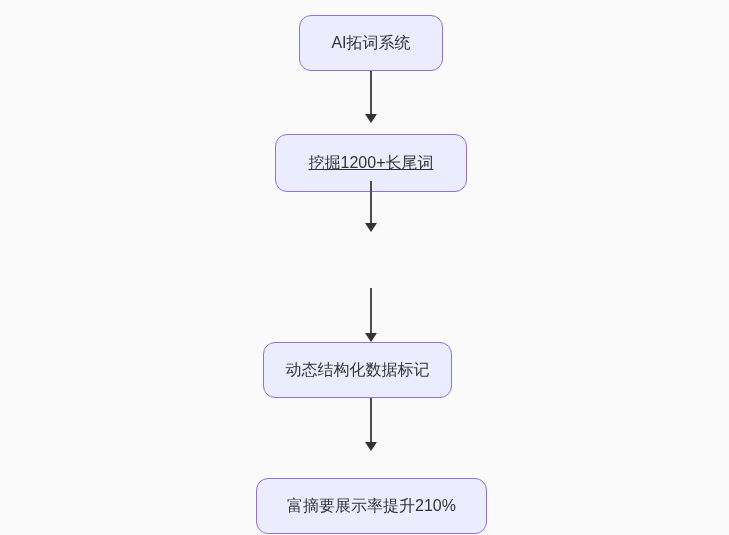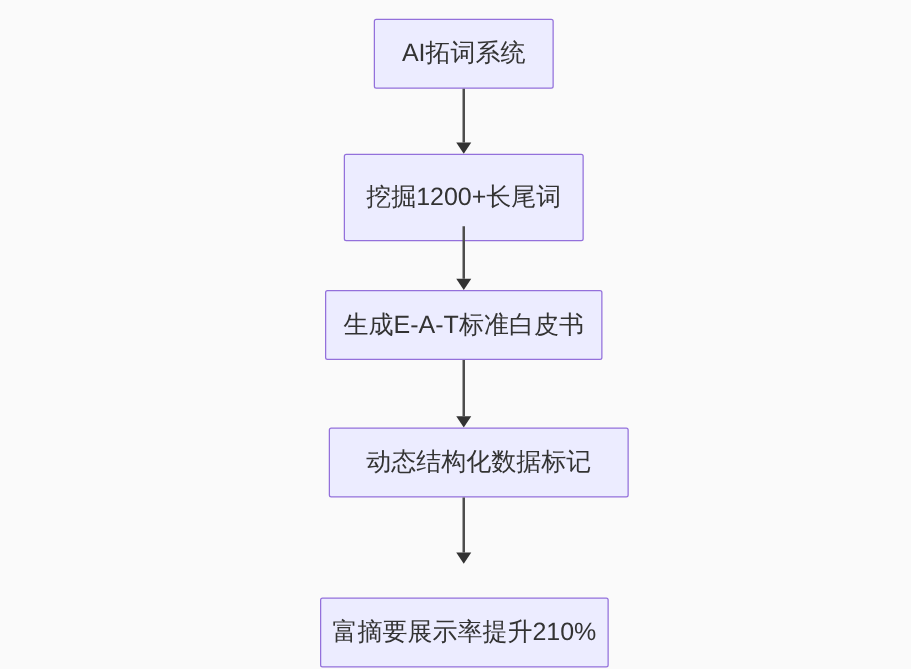--- a/index.html
+++ b/index.html
@@ -20,26 +20,26 @@
   }
   .canvas {
     position: relative;
     width: 729px;
     height: 535px;
   }
   .node {
     position: absolute;
     background: var(--node-fill);
     border: 1px solid var(--node-border);
-    border-radius: 2px;
+    border-radius: 12px;
     display: flex;
     align-items: center;
     justify-content: center;
     color: var(--node-text);
-    font-size: 20px;
+    font-size: 16px;
     line-height: 1;
     text-align: center;
     white-space: nowrap;
   }
   .edge {
     position: absolute;
     left: 364px;          
     width: 14px;
     display: flex;
     flex-direction: column;
@@ -52,23 +52,23 @@
   }
   .edge .head {
     width: 0;
     height: 0;
     border-left: 6px solid transparent;
     border-right: 6px solid transparent;
     border-top: 9px solid var(--edge-head);
   }
   
   #node-0 { left: 299px; top: 15px;  width: 144px; height: 56px; }
-  #node-1 { left: 275px; top: 123px; width: 192px; height: 70px; }
+  #node-1 { left: 275px; top: 134px; width: 192px; height: 58px; text-decoration: underline; }
   #node-2 { left: 260px; top: 232px; width: 222px; height: 56px; }
-  #node-3 { left: 263px; top: 342px; width: 240px; height: 56px; text-align: right; }
+  #node-3 { left: 263px; top: 342px; width: 189px; height: 56px; text-align: right; }
   #node-4 { left: 256px; top: 451px; width: 231px; height: 56px; margin-top: 27px; }
   
   #edge-0 { top: 71px;  height: 52px; }
   #edge-1 { top: 181px; height: 51px; }
   #edge-2 { top: 288px; height: 54px; }
   #edge-3 { top: 398px; height: 53px; }
 </style>
 </head>
 <body>
 
@@ -85,23 +85,20 @@
 
   <div class="node" id="node-1">
     <span>挖掘1200+长尾词</span>
   </div>
 
   <div class="edge" id="edge-1">
     <div class="line"></div>
     <div class="head"></div>
   </div>
 
-  <div class="node" id="node-2">
-    <span>生成E-A-T标准白皮书</span>
-  </div>
 
   <div class="edge" id="edge-2">
     <div class="line"></div>
     <div class="head"></div>
   </div>
 
   <div class="node" id="node-3">
     <span>动态结构化数据标记</span>
   </div>
 

